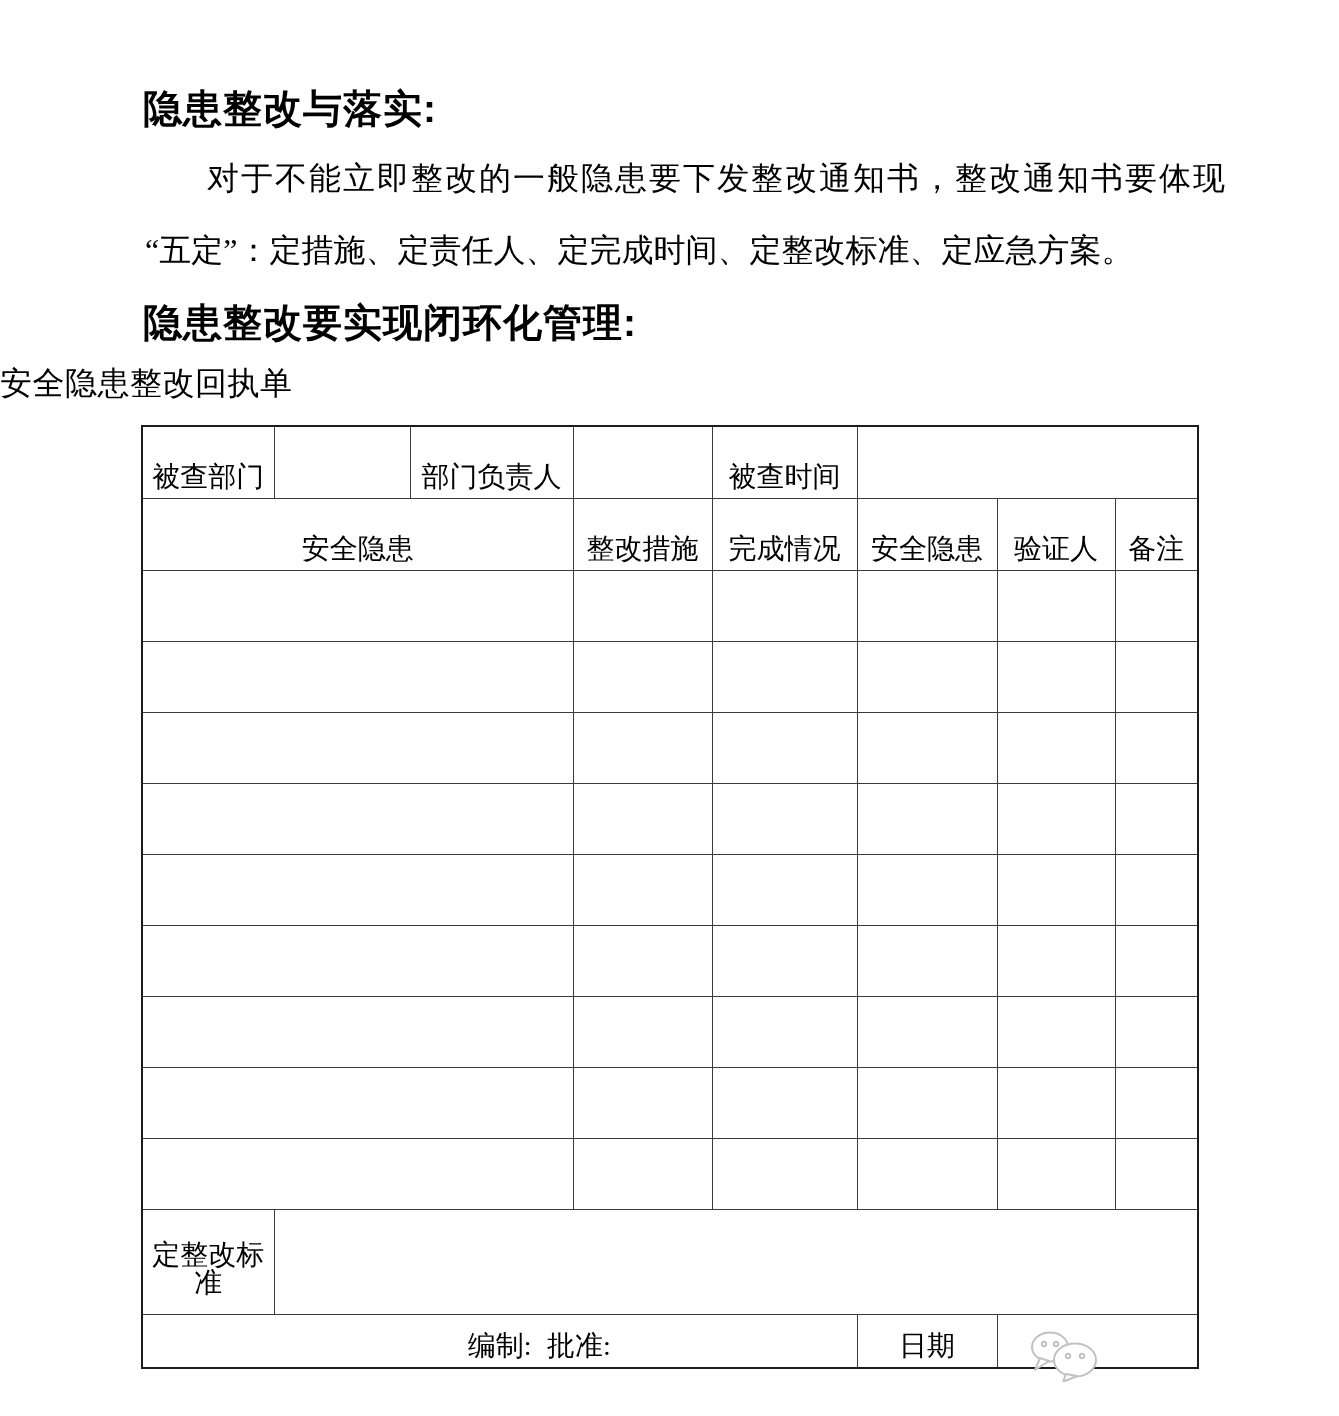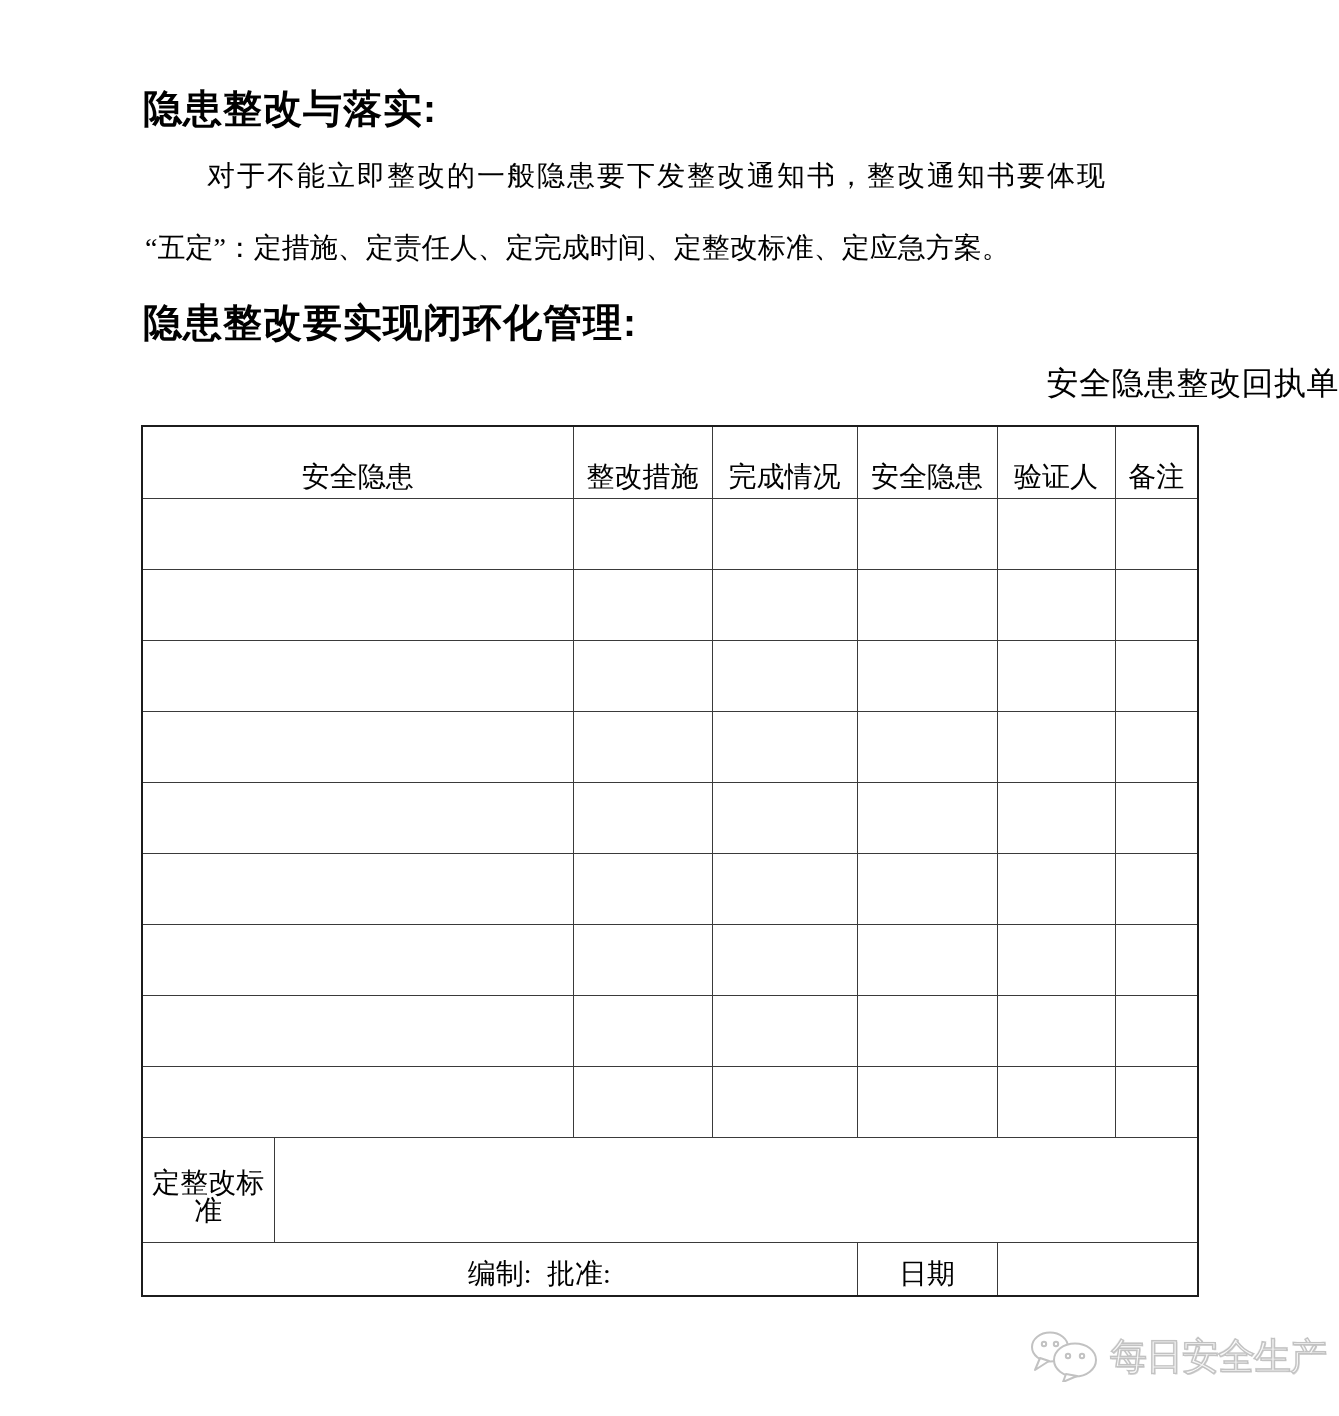--- a/index.html
+++ b/index.html
@@ -1,22 +1,22 @@
 <!DOCTYPE html>
 <html><head>
 <meta charset="utf-8">
 <style>
   html,body{margin:0;padding:0;background:#ffffff;}
   body{width:1339px;height:1416px;position:relative;overflow:hidden;
        font-family:"Liberation Serif","DejaVu Serif",serif;color:#000;}
   .abs{position:absolute;}
   .h-bold{font-family:"Liberation Sans","DejaVu Sans",sans-serif;font-weight:bold;
           font-size:39px;line-height:1;letter-spacing:1px;white-space:nowrap;}
-  .para{font-size:28px;line-height:1;white-space:nowrap;}
-  .doc-title{font-size:32px;line-height:1;letter-spacing:0.5px;width:100%;left:0;text-align:right;}
+  .para{font-size:32px;line-height:1;white-space:nowrap;}
+  .doc-title{font-size:32px;line-height:1;letter-spacing:0.5px;width:100%;left:0;text-align:left;}
 
   table.form{border-collapse:collapse;table-layout:fixed;
              position:absolute;left:141px;top:425px;width:1056px;
              border:2px solid #1c1c1c;}
   table.form td{border:1px solid #3a3a3a;vertical-align:bottom;
                 font-size:28px;line-height:1;padding:0 0 7px 0;text-align:center;
                 overflow:hidden;}
   td.blank{padding:0;}
   td.left-pad{text-align:left;padding-left:9px;}
   tr.info-row{height:72px;}
@@ -55,20 +55,28 @@
       <col style="width:136px">
       <col style="width:163px">
     <col style="width:139px">
       <col style="width:145px">
       <col style="width:140px">
     <col style="width:118px">
       <col style="width:83px">
   </colgroup>
 
   <tbody>
+      <tr class="info-row">
+    <td>被查部门</td>
+    <td class="blank"></td>
+    <td>部门负责人</td>
+    <td class="blank"></td>
+    <td>被查时间</td>
+    <td colspan="3" class="blank"></td>
+  </tr>
 
   <tr class="head-row">
     <td colspan="3">安全隐患</td>
     <td>整改措施</td>
     <td>完成情况</td>
     <td>安全隐患</td>
     <td>验证人</td>
     <td>备注</td>
   </tr>
 
@@ -167,14 +175,13 @@
       <ellipse cx="22" cy="17" rx="18" ry="14.5"></ellipse>
       <path d="M12 28 L7 40 L21 31 Z" stroke-linejoin="round"></path>
       <circle cx="16" cy="14" r="2.2"></circle>
       <circle cx="28" cy="14" r="2.2"></circle>
       <ellipse cx="47" cy="30" rx="21" ry="16.5"></ellipse>
       <path d="M38 44 L35 52 L49 46 Z" stroke-linejoin="round"></path>
       <circle cx="40" cy="26" r="2.2"></circle>
       <circle cx="54" cy="26" r="2.2"></circle>
     </g>
   </svg>
-  <span class="wm-text">每日安全生产</span>
 </div>
 
 </body></html>

